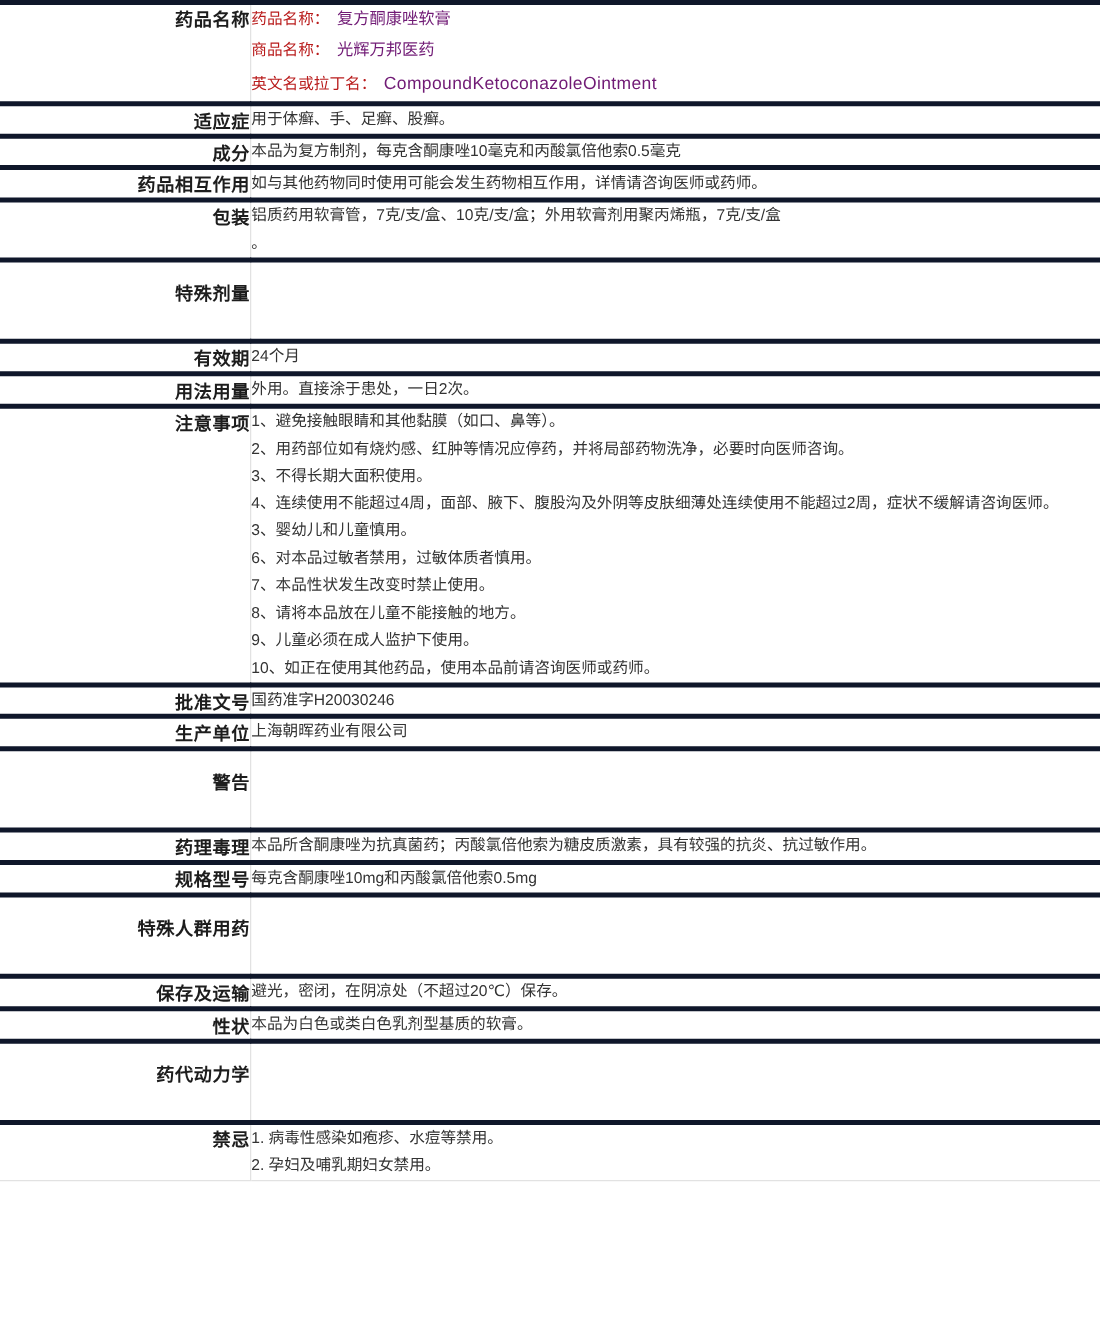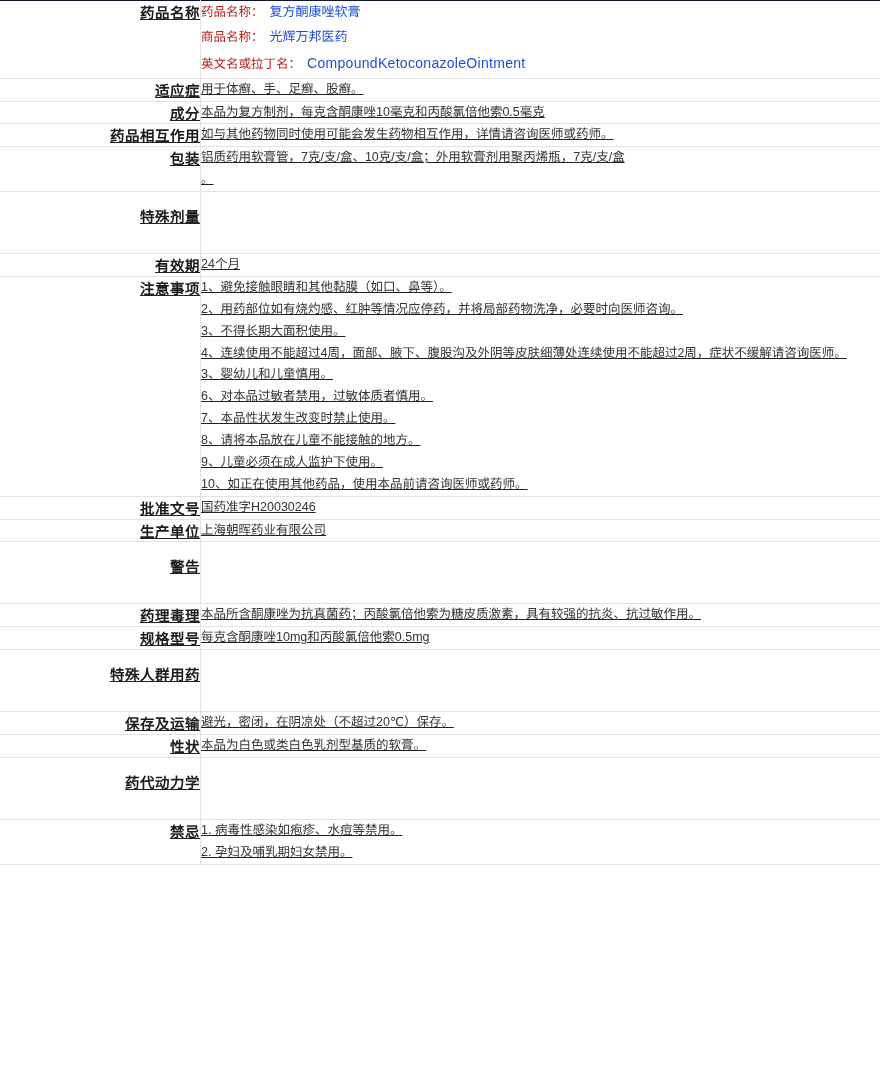--- a/index.html
+++ b/index.html
@@ -19,23 +19,22 @@
     width: 880px;
     box-sizing: border-box;
     padding: 0;
   }
   table.drug-table {
     width: 880px;
     border-collapse: collapse;
     table-layout: fixed;
   }
   table.drug-table tr {
-    border-top: 1px solid #0f172a;
+    border-top: 4px solid #0f172a;
     border-bottom: 1px solid #e2e2e2;
-    text-decoration: underline;
   }
   table.drug-table td {
     vertical-align: top;
     padding: 0;
   }
   td.label-cell {
     width: 200px;
     text-align: right;
     padding: 11px 14px 11px 0;
     font-weight: bold;
@@ -59,21 +58,21 @@
     margin: 0 0 2px 0;
     white-space: nowrap;
   }
   .name-block .nlabel {
     display: inline-block;
     color: #b91c1c;
     font-size: 12.5px;
   }
   .name-block .nvalue {
     display: inline-block;
-    color: #1d4ed8;
+    color: #701a75;
     font-size: 13px;
     margin-left: 6px;
   }
   .name-block .nvalue.latin {
     font-size: 14px;
     letter-spacing: 0.3px;
   }
   .notes .line {
     display: block;
     white-space: normal;
@@ -145,20 +144,28 @@
             <div class="textlines">
               <div class="empty-cell"></div>
             </div>
           </td>
         </tr>
         <tr>
           <td class="label-cell">有效期</td>
           <td class="value-cell">
             <div class="textlines">
               <span class="line">24个月</span>
+            </div>
+          </td>
+        </tr>
+        <tr>
+          <td class="label-cell">用法用量</td>
+          <td class="value-cell">
+            <div class="textlines">
+              <span class="line">外用。直接涂于患处，一日2次。</span>
             </div>
           </td>
         </tr>
         <tr>
           <td class="label-cell">注意事项</td>
           <td class="value-cell">
             <div class="notes">
               <span class="line">1、避免接触眼睛和其他黏膜（如口、鼻等）。</span>
               <span class="line">2、用药部位如有烧灼感、红肿等情况应停药，并将局部药物洗净，必要时向医师咨询。</span>
               <span class="line">3、不得长期大面积使用。</span>

